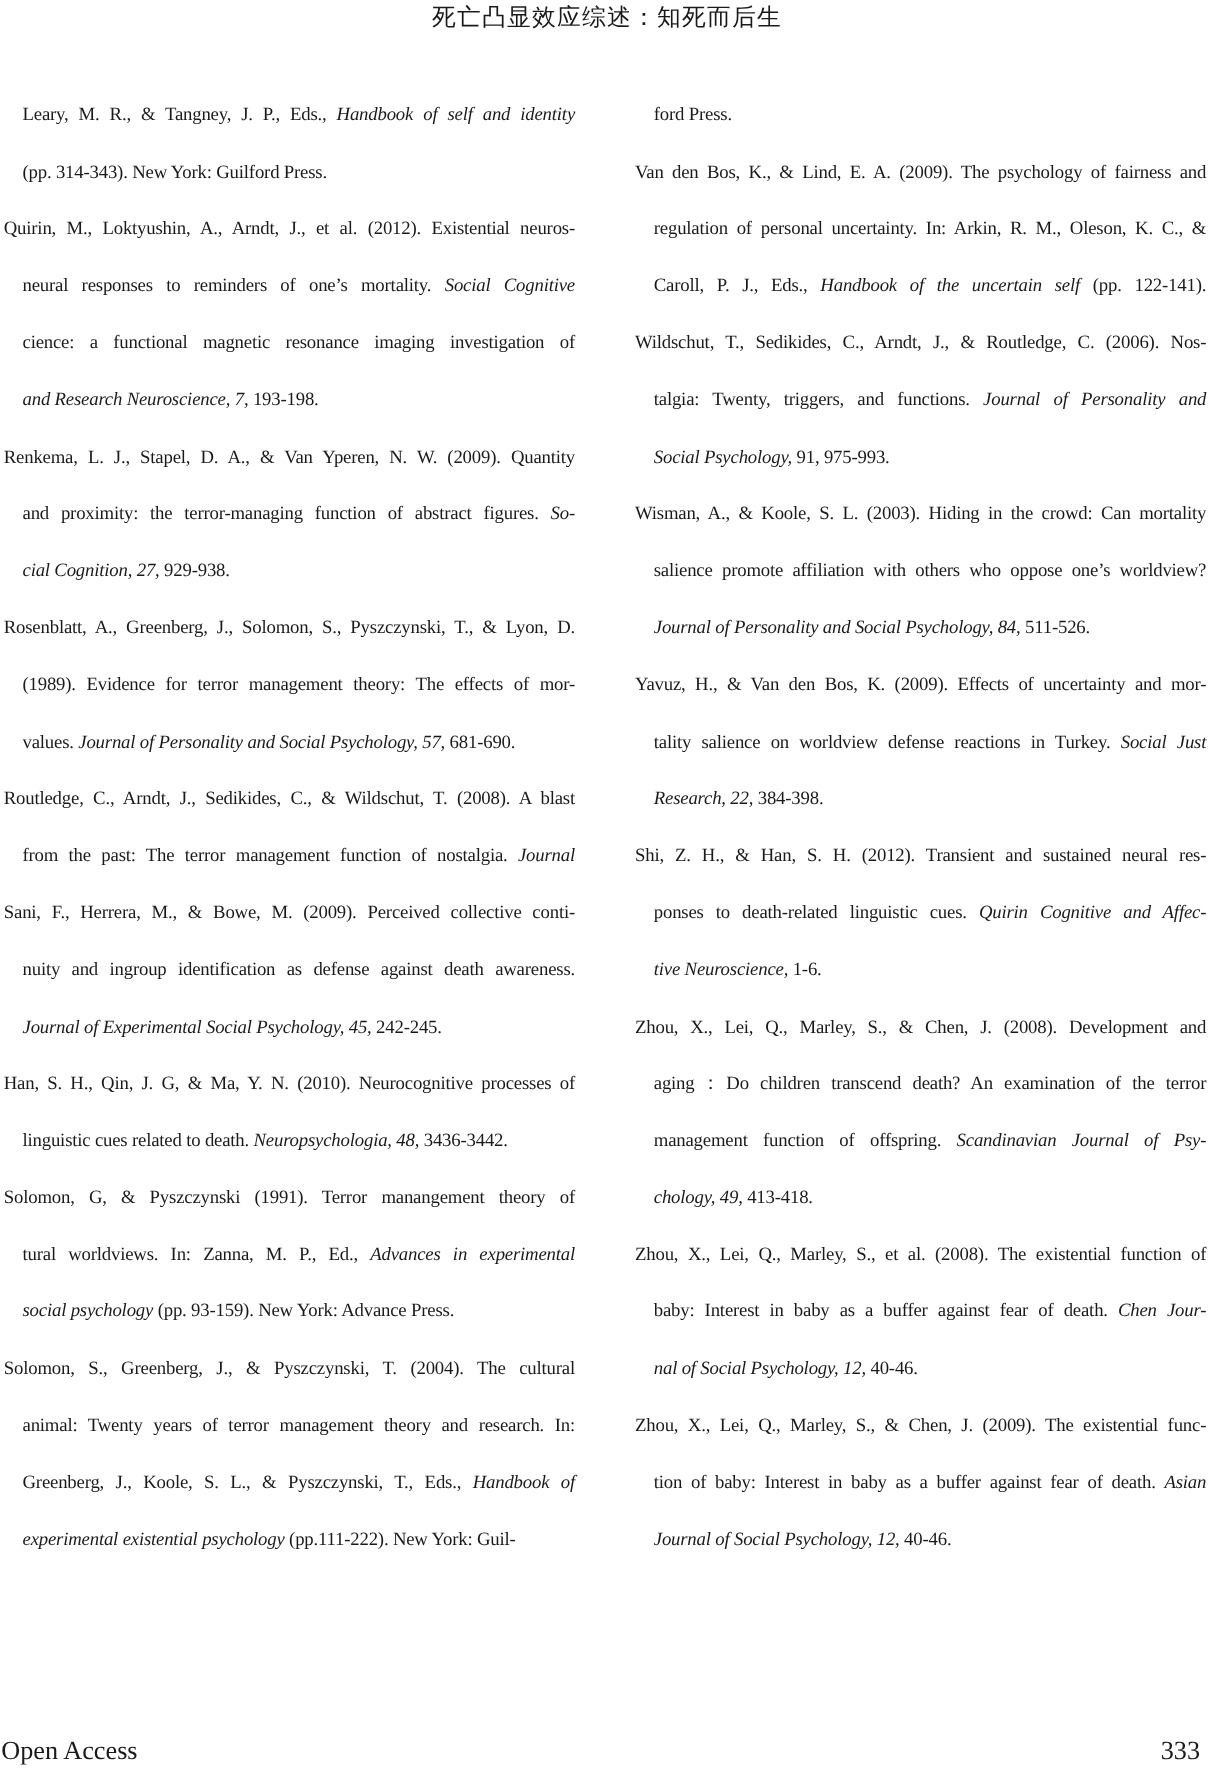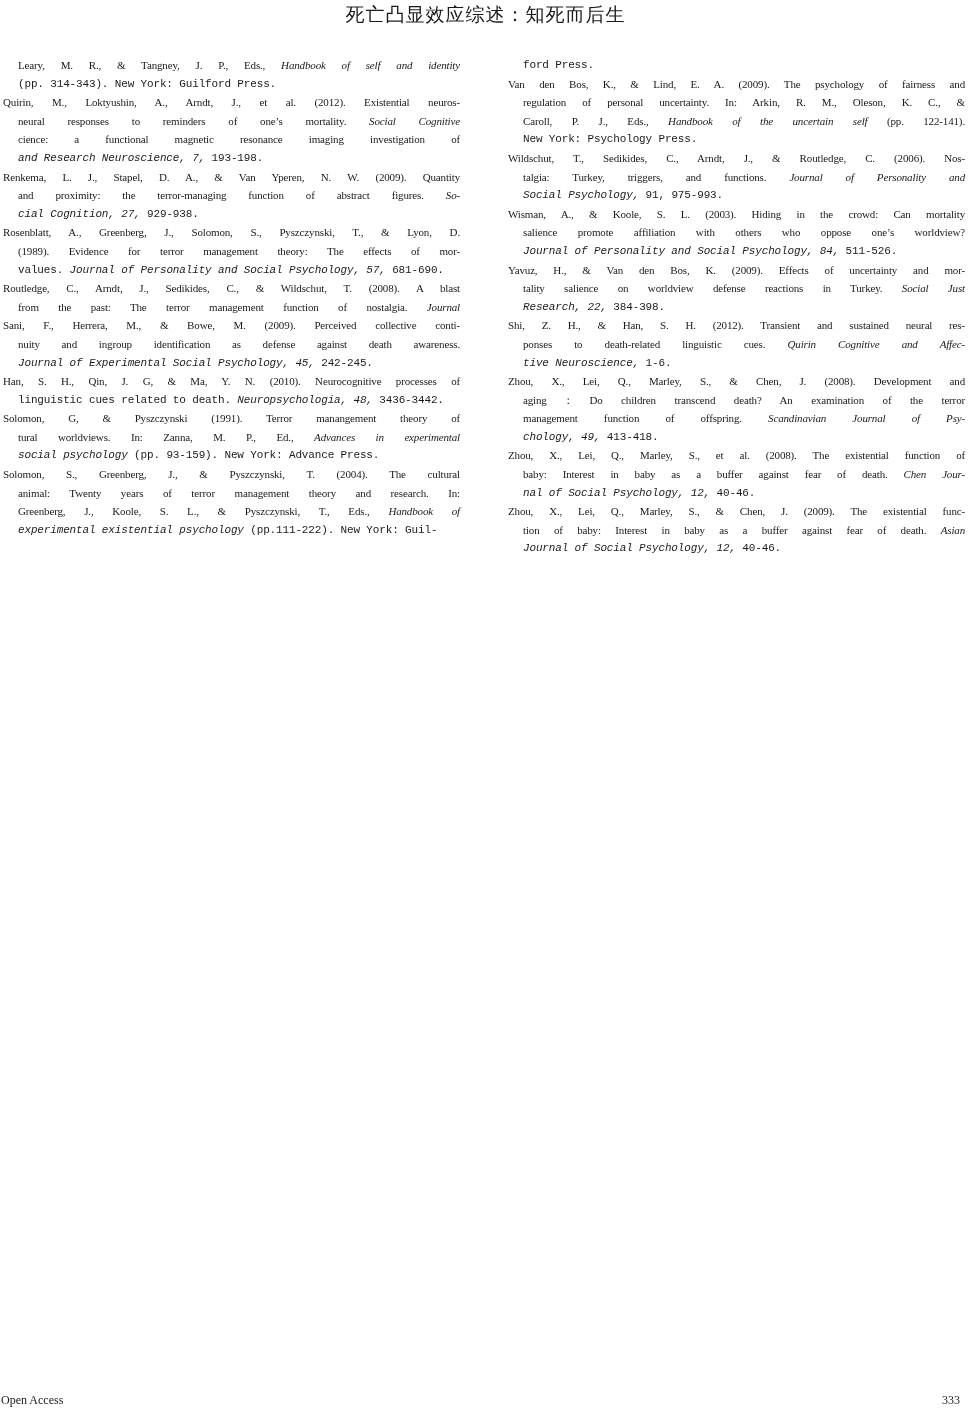--- a/index.html
+++ b/index.html
@@ -34,46 +34,46 @@
     display: flex;
     gap: 48px;
   }
   .col {
     width: 457px;
   }
   .ref-entry {
     margin: 0;
   }
   .ref-line {
-    font-size: 11px;
+    font-size: 15px;
     line-height: 18.6px;
     letter-spacing: -0.15px;
     text-align: justify;
     text-align-last: justify;
     padding-left: 15px;
     white-space: normal;
+    margin-top: 27px;
   }
   .ref-line.first {
     padding-left: 0;
   }
   .ref-line.last {
     text-align-last: left;
-    font-family: Liberation Mono, monospace;
   }
   .ref-line i {
     font-style: italic;
   }
   .footer {
     position: absolute;
     top: 1391px;
     left: 1px;
     right: 11px;
     display: flex;
     justify-content: space-between;
-    font-size: 12px;
+    font-size: 21px;
     line-height: 19px;
   }
 </style>
 </head>
 <body>
 
 <div class="page">
 
   <div class="header-title">死亡凸显效应综述：知死而后生</div>
 
@@ -125,25 +125,24 @@
         </div>
       </div>
     <div class="col" id="col-right">
         <div class="ref-entry">
           <div class="ref-line last"><span>ford Press.</span></div>
         </div>
         <div class="ref-entry">
           <div class="ref-line first"><span>Van den Bos, K., &amp; Lind, E. A. (2009). The psychology of fairness and</span></div>
           <div class="ref-line"><span>regulation of personal uncertainty. In: Arkin, R. M., Oleson, K. C., &amp;</span></div>
           <div class="ref-line"><span>Caroll, P. J., Eds., </span><i>Handbook of the uncertain self</i><span> (pp. 122-141).</span></div>
-          <div class="ref-line last"><span>New York: Psychology Press.</span></div>
         </div>
         <div class="ref-entry">
           <div class="ref-line first"><span>Wildschut, T., Sedikides, C., Arndt, J., &amp; Routledge, C. (2006). Nos-</span></div>
-          <div class="ref-line"><span>talgia: Turkey, triggers, and functions. </span><i>Journal of Personality and</i></div>
+          <div class="ref-line"><span>talgia: Twenty, triggers, and functions. </span><i>Journal of Personality and</i></div>
           <div class="ref-line last"><i>Social Psychology,</i><span> 91, 975-993.</span></div>
         </div>
         <div class="ref-entry">
           <div class="ref-line first"><span>Wisman, A., &amp; Koole, S. L. (2003). Hiding in the crowd: Can mortality</span></div>
           <div class="ref-line"><span>salience promote affiliation with others who oppose one’s worldview?</span></div>
           <div class="ref-line last"><i>Journal of Personality and Social Psychology, 84,</i><span> 511-526.</span></div>
         </div>
         <div class="ref-entry">
           <div class="ref-line first"><span>Yavuz, H., &amp; Van den Bos, K. (2009). Effects of uncertainty and mor-</span></div>
           <div class="ref-line"><span>tality salience on worldview defense reactions in Turkey. </span><i>Social Just</i></div>

